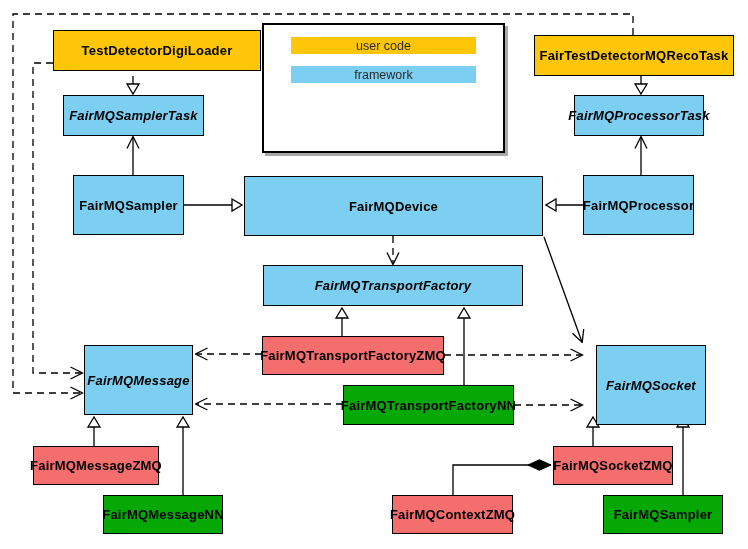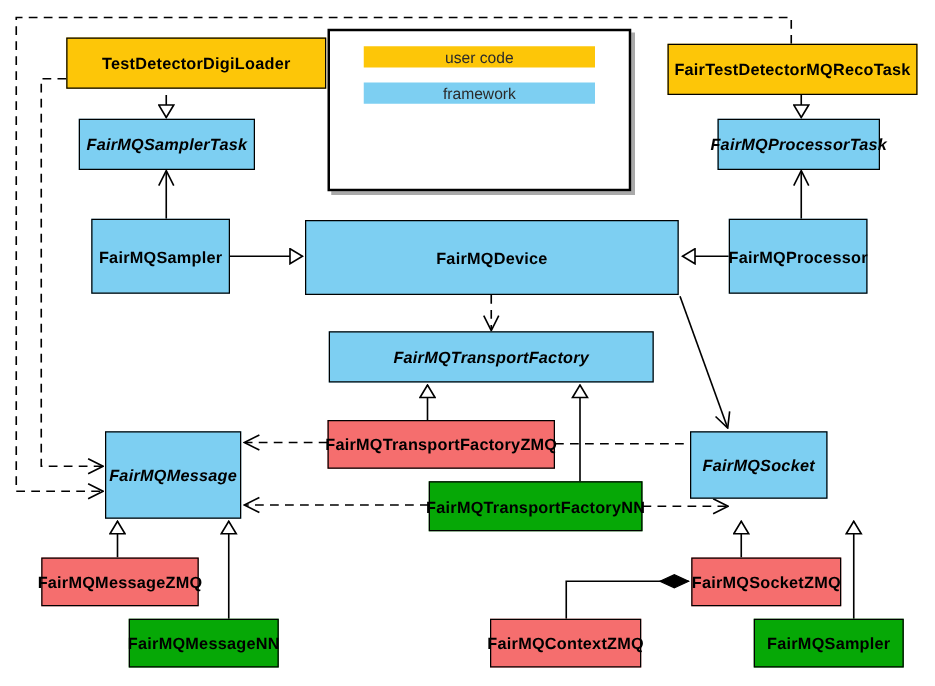--- a/index.html
+++ b/index.html
@@ -114,21 +114,21 @@
   </div>
   <div class="node c-red" style="left:262px;top:336px;width:182px;height:39px">
     <span class="lbl">FairMQTransportFactoryZMQ</span>
   </div>
   <div class="node c-green" style="left:343px;top:385px;width:171px;height:40px">
     <span class="lbl">FairMQTransportFactoryNN</span>
   </div>
   <div class="node c-blue abstract" style="left:84px;top:345px;width:109px;height:70px">
     <span class="lbl">FairMQMessage</span>
   </div>
-  <div class="node c-blue abstract" style="left:552px;top:345px;width:110px;height:54px">
+  <div class="node c-blue abstract" style="left:596px;top:345px;width:110px;height:80px">
     <span class="lbl">FairMQSocket</span>
   </div>
   <div class="node c-red" style="left:33px;top:446px;width:126px;height:39px">
     <span class="lbl">FairMQMessageZMQ</span>
   </div>
   <div class="node c-green" style="left:103px;top:495px;width:120px;height:39px">
     <span class="lbl">FairMQMessageNN</span>
   </div>
   <div class="node c-red" style="left:553px;top:446px;width:120px;height:39px">
     <span class="lbl">FairMQSocketZMQ</span>

